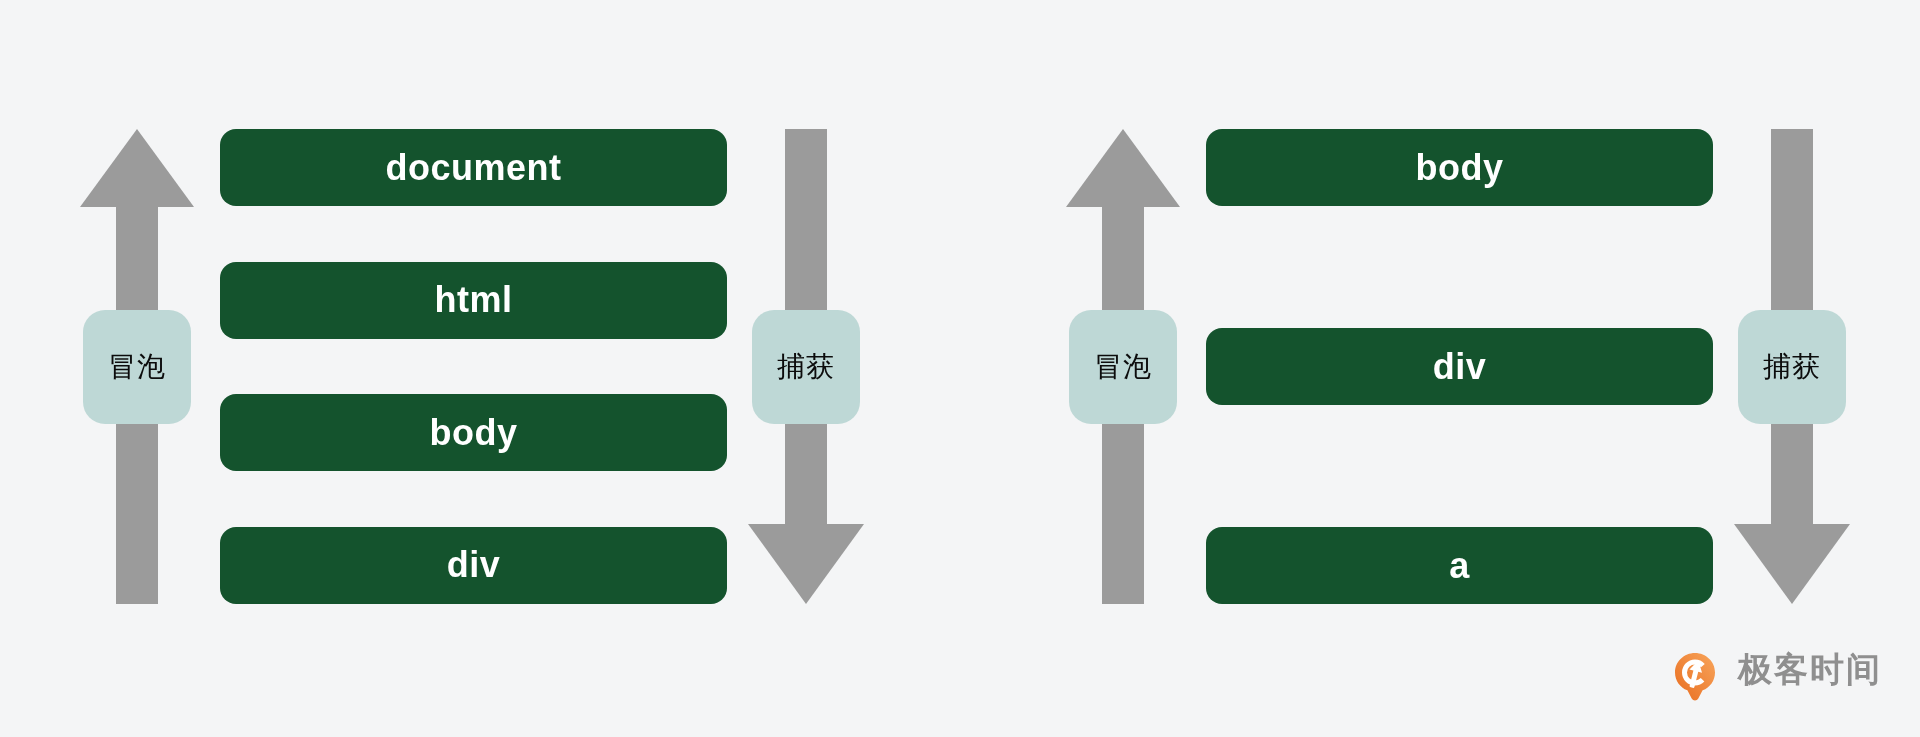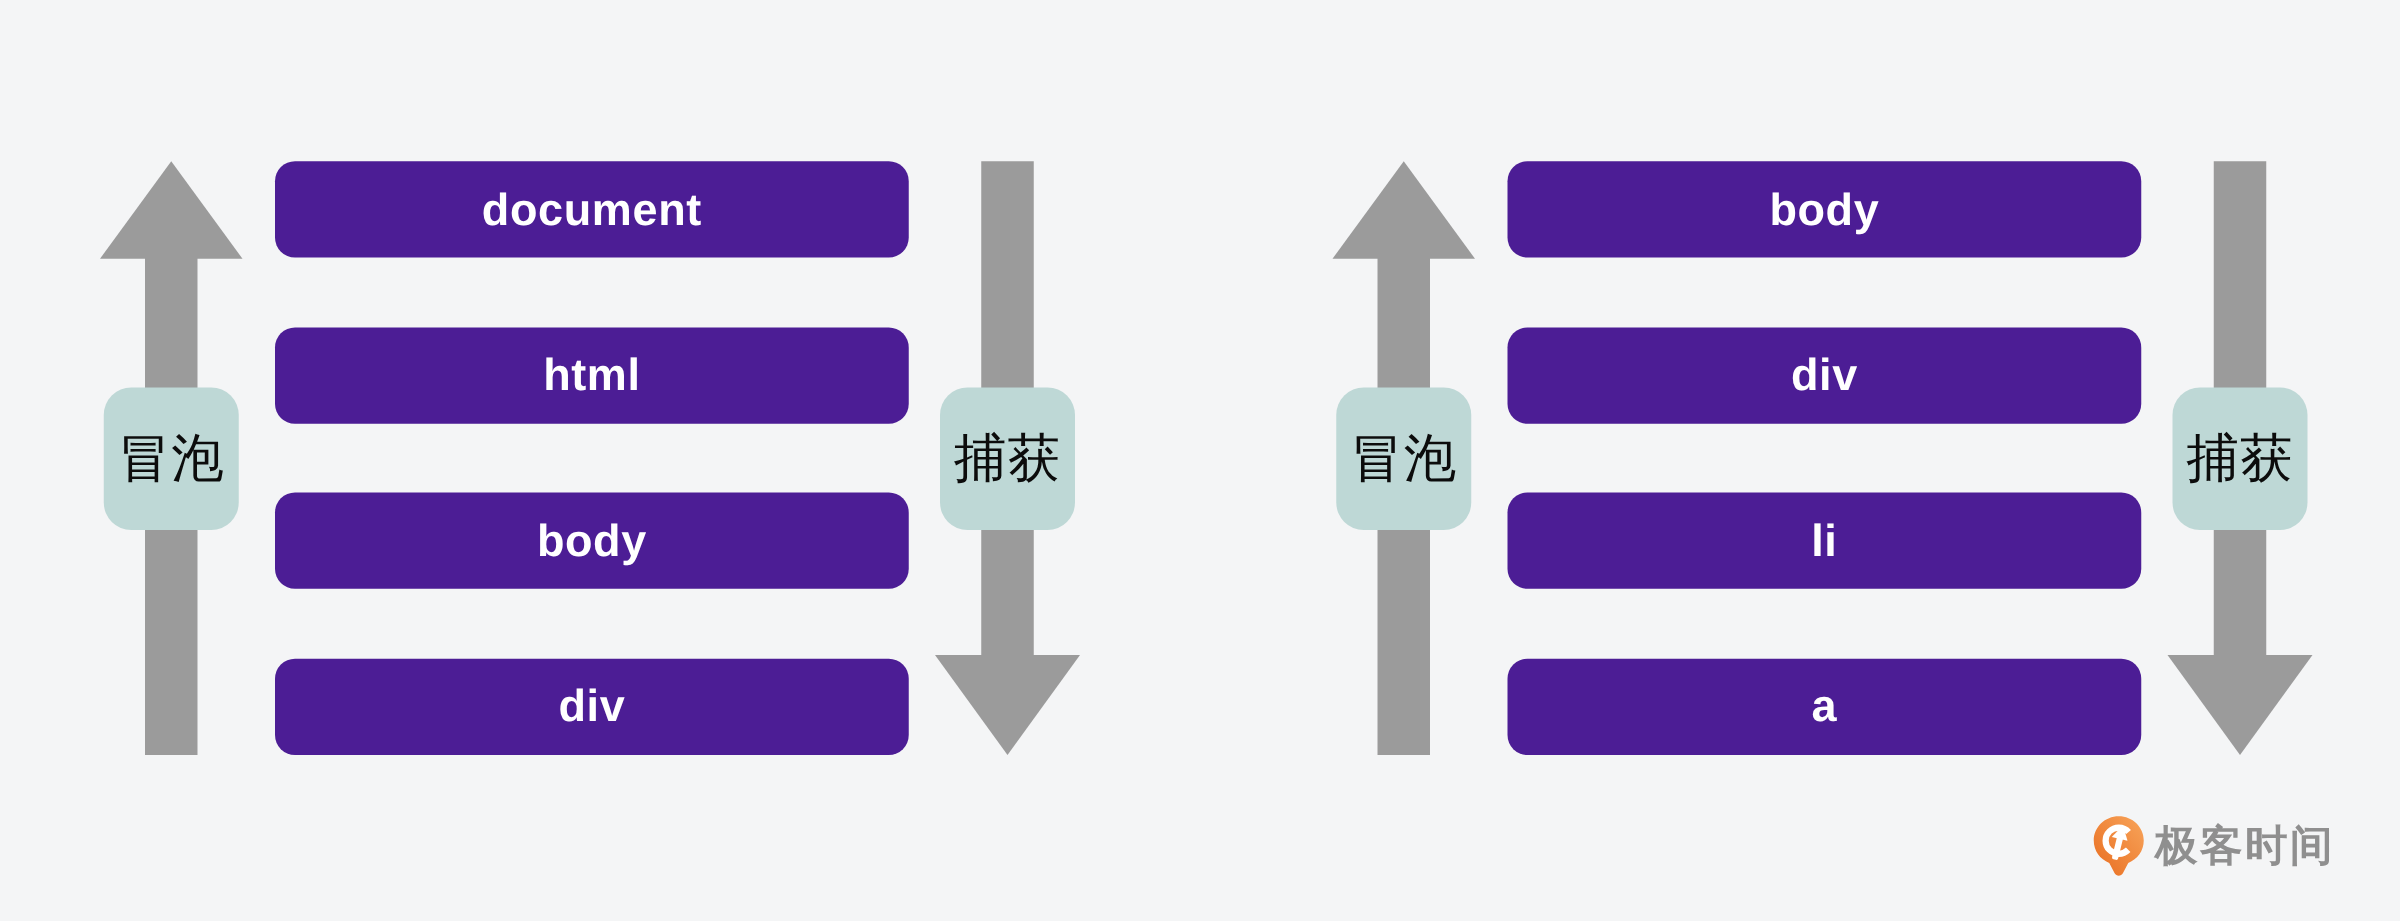--- a/index.html
+++ b/index.html
@@ -70,56 +70,56 @@
     left: 50%;
     top: 50%;
     transform: translate(-50%, -50%);
     width: 108px;
     height: 114px;
     background: #bed8d6;
     border-radius: 22px;
     display: flex;
     align-items: center;
     justify-content: center;
-    font-size: 42px;
+    font-size: 28px;
     font-weight: 500;
     color: #0c0c0c;
     letter-spacing: 1px;
   }
 
   
   .box-stack {
     flex: 0 0 auto;
     width: 507px;
     height: 475px;
     display: flex;
     flex-direction: column;
     justify-content: space-between;
   }
   .node-box {
     height: 77px;
-    background: #4c1d95;
+    background: #14532d;
     border-radius: 16px;
     display: flex;
     align-items: center;
     justify-content: center;
     color: #ffffff;
     font-size: 36px;
     font-weight: 600;
     letter-spacing: 0.5px;
   }
 
   
   .logo {
     position: absolute;
     left: 1674px;
     top: 652px;
     display: flex;
-    align-items: center;
-    gap: 8px;
+    align-items: flex-start;
+    gap: 22px;
   }
   .logo-text {
     font-size: 34px;
     font-weight: 600;
     color: #8f8f8f;
     letter-spacing: 2px;
     line-height: 1;
   }
 </style>
 </head>
@@ -148,21 +148,20 @@
 
   <div class="diagram right">
     <div class="arrow-col bubble">
       <div class="shaft"></div>
       <div class="head-up"></div>
       <div class="flow-label">冒泡</div>
     </div>
     <div class="box-stack">
       <div class="node-box">body</div>
       <div class="node-box">div</div>
-      <div class="node-box">li</div>
       <div class="node-box">a</div>
     </div>
     <div class="arrow-col capture">
       <div class="shaft"></div>
       <div class="head-down"></div>
       <div class="flow-label">捕获</div>
     </div>
   </div>
 
   <div class="logo">

